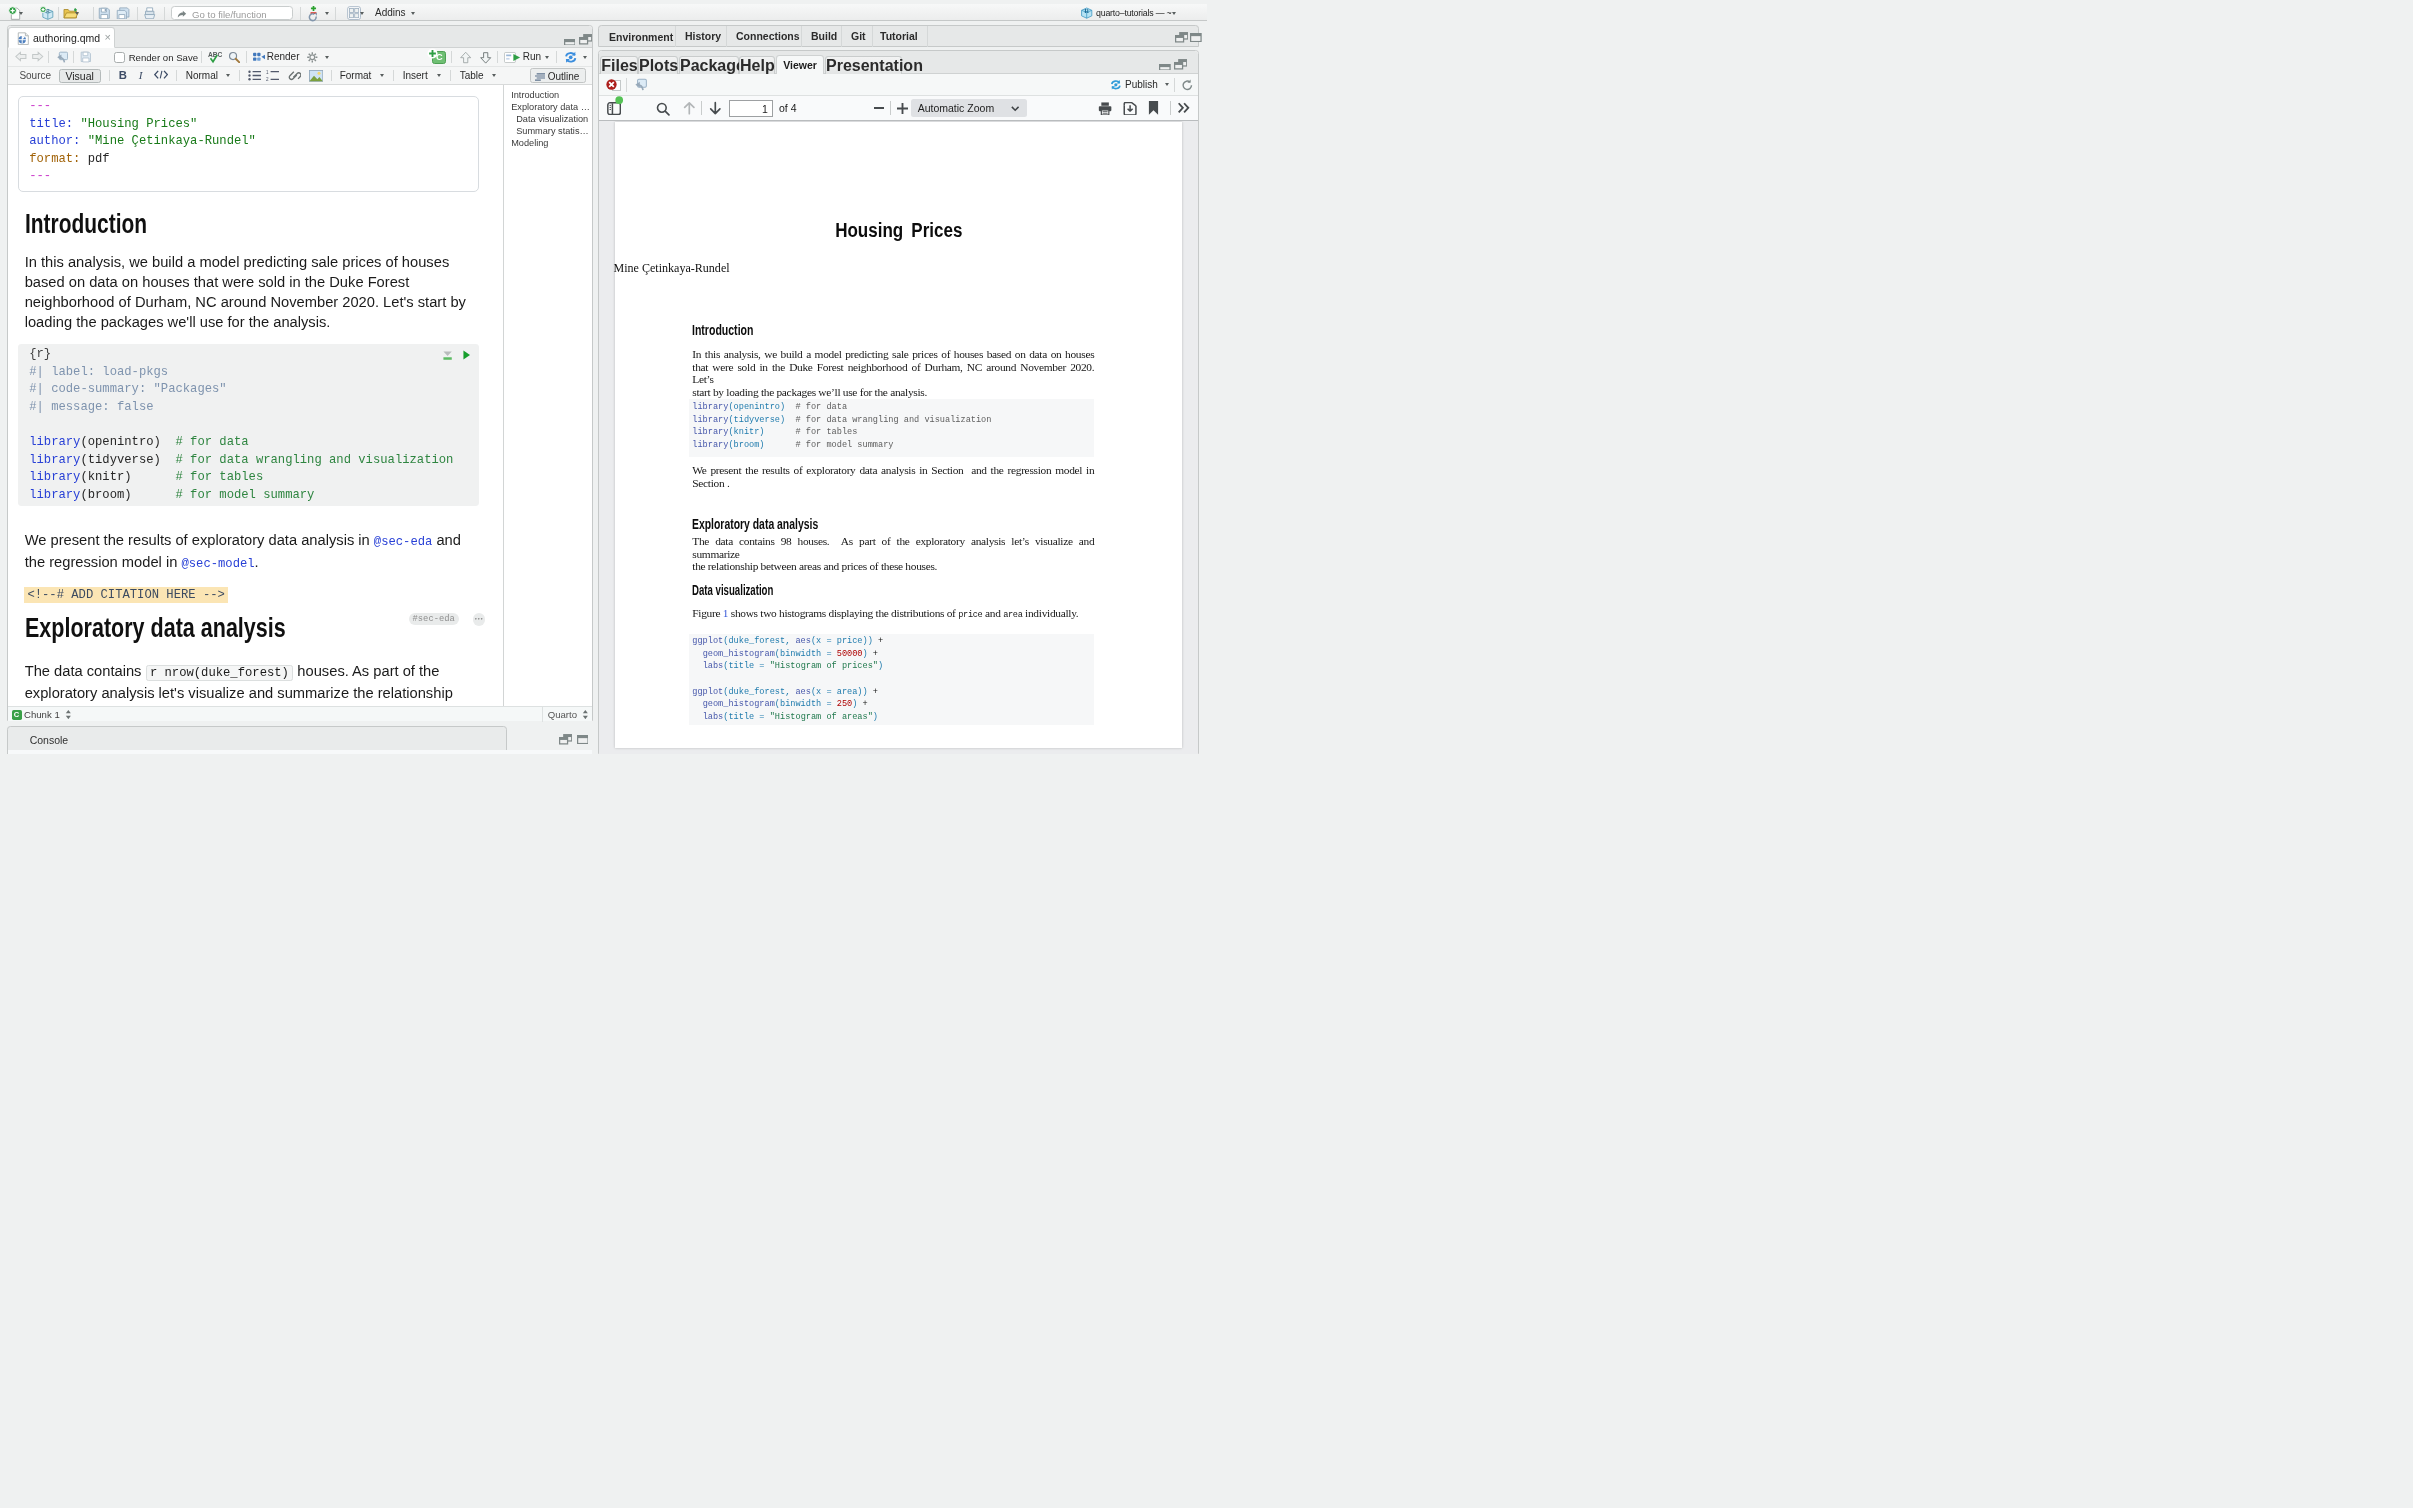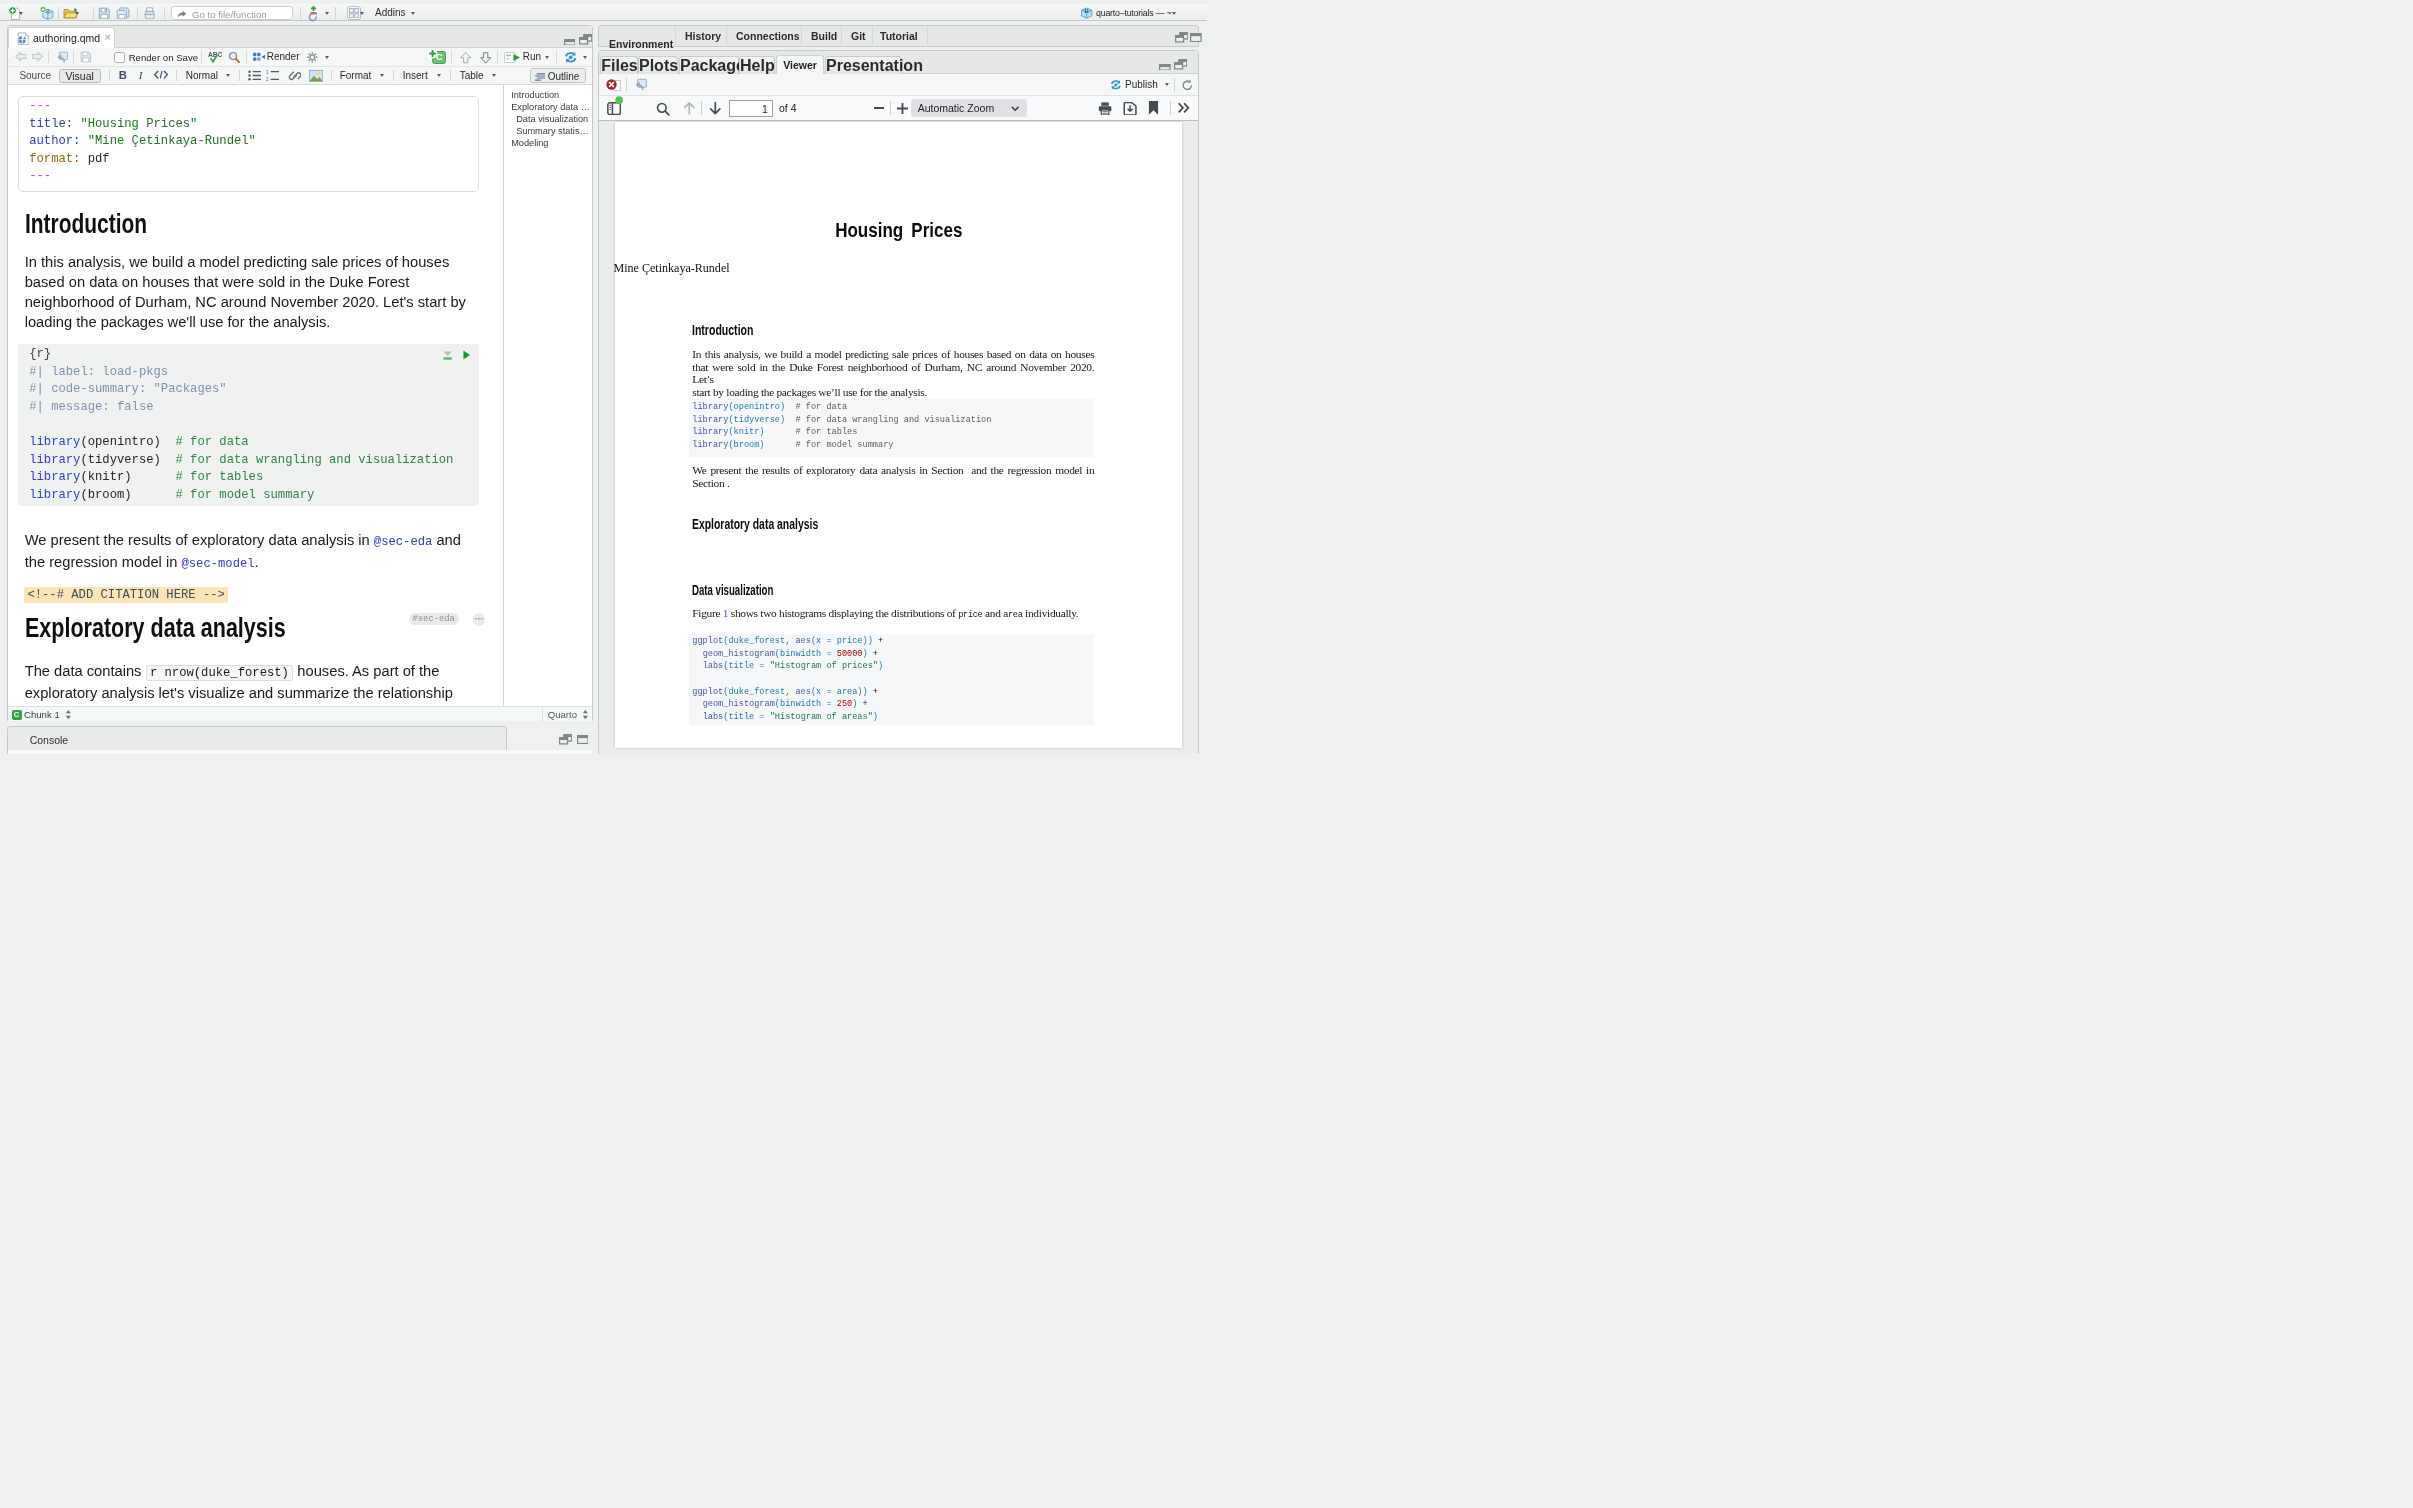--- a/index.html
+++ b/index.html
@@ -317,21 +317,21 @@
       <rect x="0.75" y="4.25" width="9.5" height="7.5" fill="#eff0f0" stroke="#7f8888" stroke-width="1.5"></rect>
       <rect x="0.75" y="4.25" width="9.5" height="2.8" fill="#7f8888"></rect>
     </svg>
  <svg class="abs" style="left:569px;top:7.5px" width="11.7" height="9.2" viewBox="0 0 14 11">
       <rect x="0.75" y="0.75" width="12.5" height="9.5" fill="#eff0f0" stroke="#7f8888" stroke-width="1.5"></rect>
       <rect x="0.75" y="0.75" width="12.5" height="3" fill="#7f8888"></rect>
     </svg>
  <div class="abs" style="left:0;top:23px;width:584px;height:4.2px;background:#f7f9fa"></div>
 </div>
 <div class="pane" id="rtop" style="left:598px;top:25px;width:601px;height:22px;background:#e6e8e8">
- <span class="abs" style="left:10px;top:12px;font-size:10.5px;font-weight:bold;color:#2b2b2b">Environment</span>
+ <span class="abs" style="left:10px;top:5px;font-size:10.5px;font-weight:bold;color:#2b2b2b">Environment</span>
  <div class="vsep" style="left:76px;top:0;height:21px"></div>
  <span class="abs" style="left:86px;top:4.2px;font-size:10.5px;font-weight:bold;color:#2b2b2b">History</span>
  <div class="vsep" style="left:127px;top:0;height:21px"></div>
  <span class="abs" style="left:137px;top:4.2px;font-size:10.5px;font-weight:bold;color:#2b2b2b">Connections</span>
  <div class="vsep" style="left:202px;top:0;height:21px"></div>
  <span class="abs" style="left:212px;top:4.2px;font-size:10.5px;font-weight:bold;color:#2b2b2b">Build</span>
  <div class="vsep" style="left:242px;top:0;height:21px"></div>
  <span class="abs" style="left:252px;top:4.2px;font-size:10.5px;font-weight:bold;color:#2b2b2b">Git</span>
  <div class="vsep" style="left:273px;top:0;height:21px"></div>
  <span class="abs" style="left:281px;top:4.2px;font-size:10.5px;font-weight:bold;color:#2b2b2b">Tutorial</span>
@@ -457,20 +457,24 @@
    <div class="abs" style="left:74px;top:277px;width:405px;height:58px;background:#f6f7f8"></div>
    <div class="abs pmono" style="left:77px;top:279px;white-space:pre"><span class="pf">library</span><span class="pt">(openintro)</span>  <span class="pc"># for data</span>
 <span class="pf">library</span><span class="pt">(tidyverse)</span>  <span class="pc"># for data wrangling and visualization</span>
 <span class="pf">library</span><span class="pt">(knitr)</span>      <span class="pc"># for tables</span>
 <span class="pf">library</span><span class="pt">(broom)</span>      <span class="pc"># for model summary</span></div>
    <div class="abs serifp" style="left:77px;top:342px;width:402px">
     <div class="jl">We present the results of exploratory data analysis in Section&nbsp; and the regression model in</div>
     <div>Section .</div>
    </div>
    <div class="abs" style="left:77px;top:394px;font-size:14.7px;font-weight:bold;color:#0c0c0c"><span style="display:inline-block;transform:scaleX(0.709);transform-origin:left">Exploratory data analysis</span></div>
+   <div class="abs serifp" style="left:77px;top:413px;width:402px">
+    <div class="jl">The data contains 98 houses.&nbsp; As part of the exploratory analysis let’s visualize and summarize</div>
+    <div>the relationship between areas and prices of these houses.</div>
+   </div>
    <div class="abs" style="left:77px;top:460px;font-size:14.7px;font-weight:bold;color:#0c0c0c"><span style="display:inline-block;transform:scaleX(0.656);transform-origin:left">Data visualization</span></div>
    <div class="abs serifp" style="left:77px;top:485px;width:402px">
     <div>Figure <span style="color:#3657d8">1</span> shows two histograms displaying the distributions of <span class="pmono" style="color:#141414">price</span> and <span class="pmono" style="color:#141414">area</span> individually.</div>
    </div>
    <div class="abs" style="left:74px;top:512px;width:405px;height:91px;background:#f6f7f8"></div>
    <div class="abs pmono" style="left:77px;top:513px;white-space:pre"><span class="pf">ggplot</span><span class="pt">(duke_forest, </span><span class="pf">aes</span><span class="pt">(x = price))</span> +
   <span class="pf">geom_histogram</span><span class="pt">(binwidth = </span><span class="pn">50000</span><span class="pt">)</span> +
   <span class="pf">labs</span><span class="pt">(title = </span><span class="ps">"Histogram of prices"</span><span class="pt">)</span>
 
 <span class="pf">ggplot</span><span class="pt">(duke_forest, </span><span class="pf">aes</span><span class="pt">(x = area))</span> +

